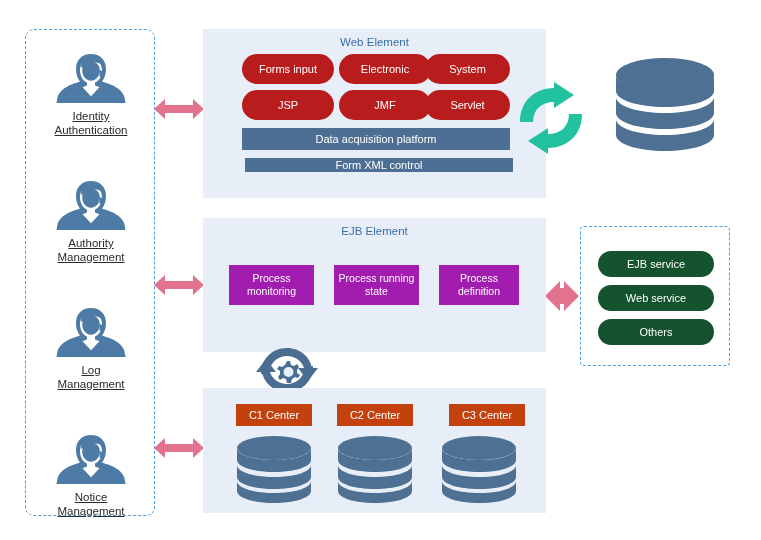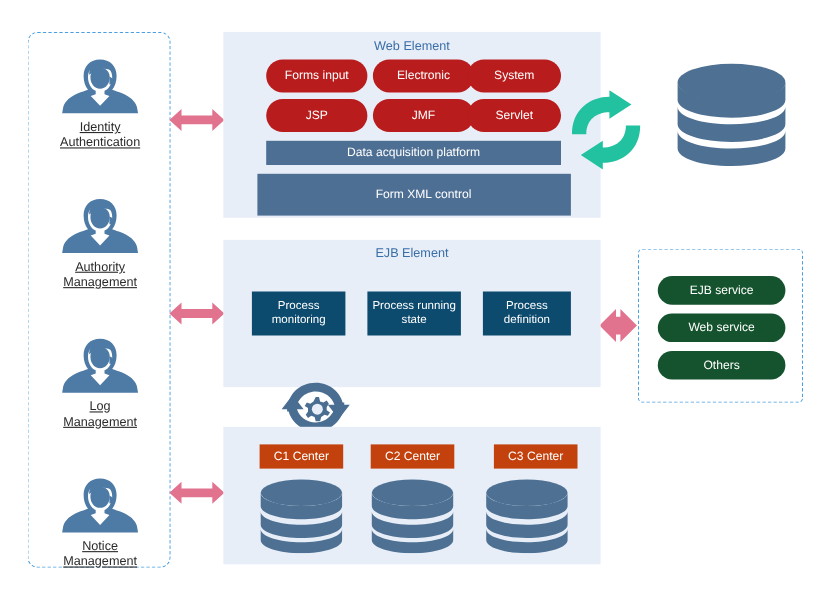--- a/index.html
+++ b/index.html
@@ -91,21 +91,21 @@
     color: #ffffff;
     font-size: 11px;
     display: flex;
     align-items: center;
     justify-content: center;
     text-align: center;
   }
   
   .pink-box {
     position: absolute;
-    background: #0c4a6e;
+    background: #a21caf;
     color: #ffffff;
     font-size: 10.5px;
     display: flex;
     align-items: center;
     justify-content: center;
     text-align: center;
     line-height: 13px;
     padding: 0 4px;
     box-sizing: border-box;
   }
@@ -265,21 +265,21 @@
     <div class="pill" style="left:136px; top:61px; width:92px; height:30px;">
       <span>JMF</span>
     </div>
     <div class="pill" style="left:222px; top:61px; width:85px; height:30px;">
       <span>Servlet</span>
     </div>
 
     <div class="bar" style="left:39px; top:99px; width:268px; height:22px;">
       <span>Data acquisition platform</span>
     </div>
-    <div class="bar" style="left:31px; top:129px; width:268px; height:38px;padding-left:17px;">
+    <div class="bar" style="left:42px; top:129px; width:268px; height:14px;">
       <span>Form XML control</span>
     </div>
   </div>
 
   <svg class="sync-icon" style="left:516px; top:82px;" width="70" height="72">
     <g fill="#22c2a0">
       <path d="M4 40 C4 18 20 6 38 6 L38 0 L58 13 L38 26 L38 20 C26 20 17 27 17 40 Z"></path>
       <path d="M66 32 C66 54 50 66 32 66 L32 72 L12 59 L32 46 L32 52 C44 52 53 45 53 32 Z"></path>
     </g>
   </svg>

